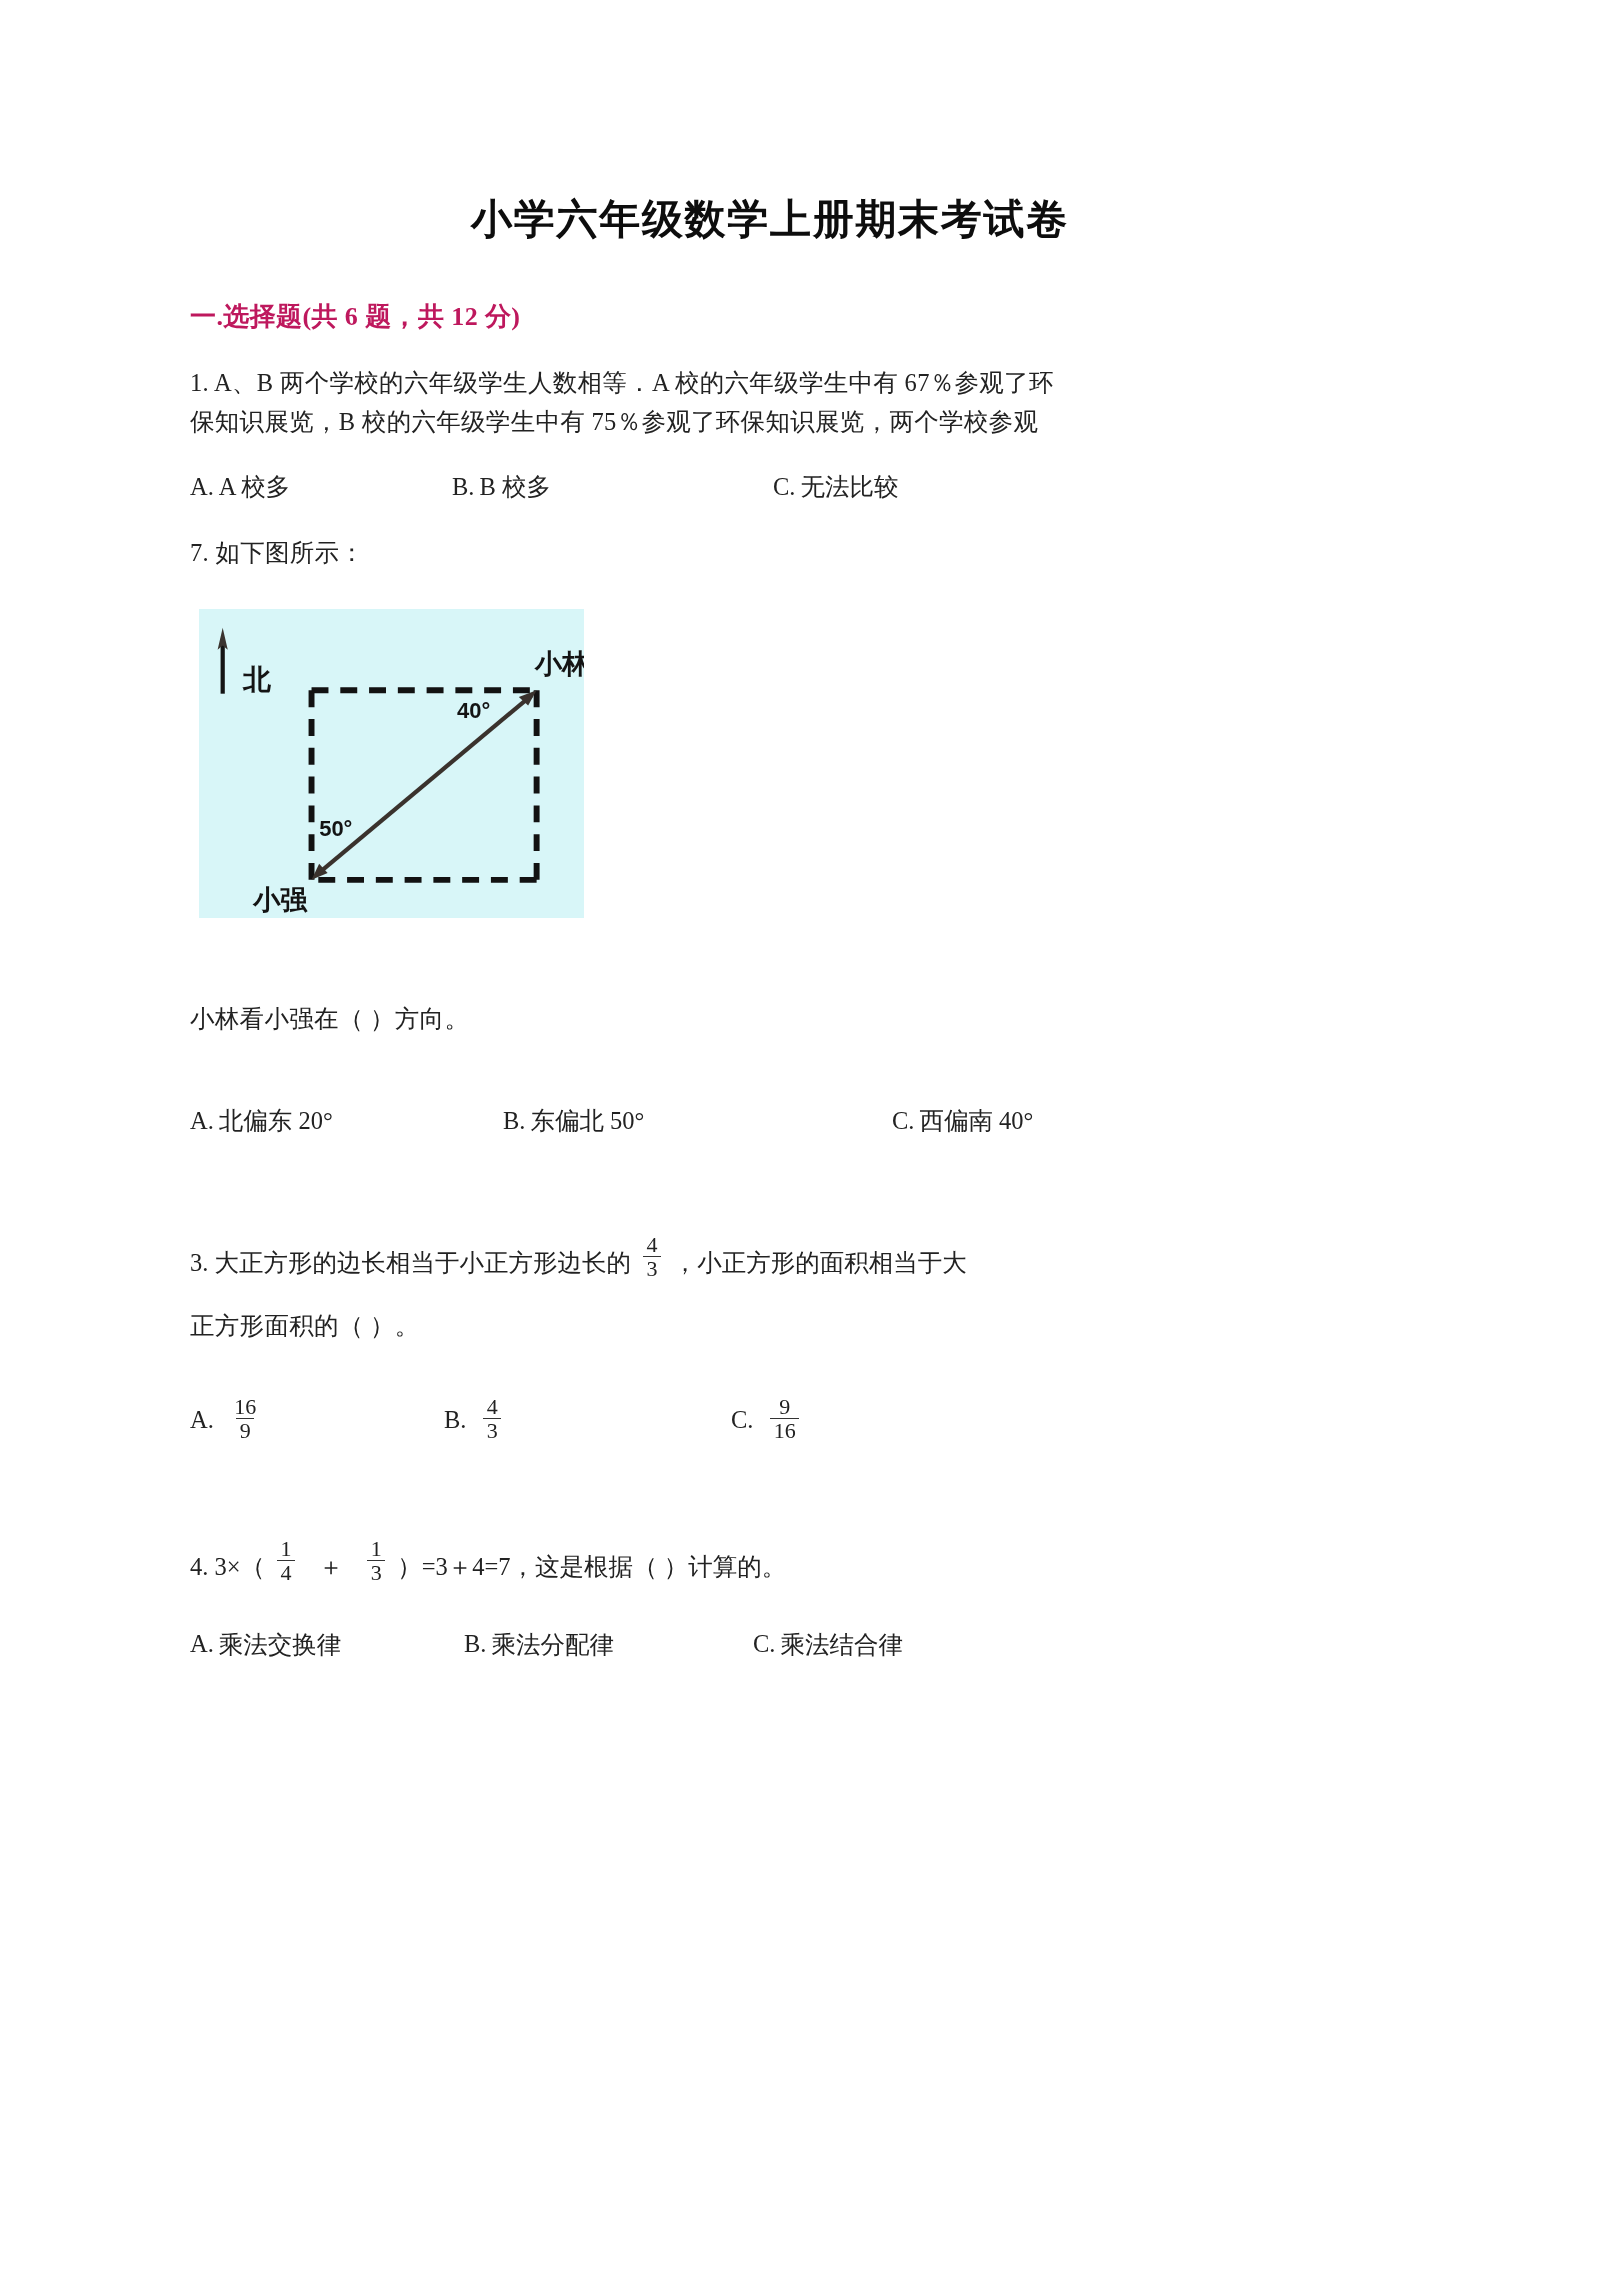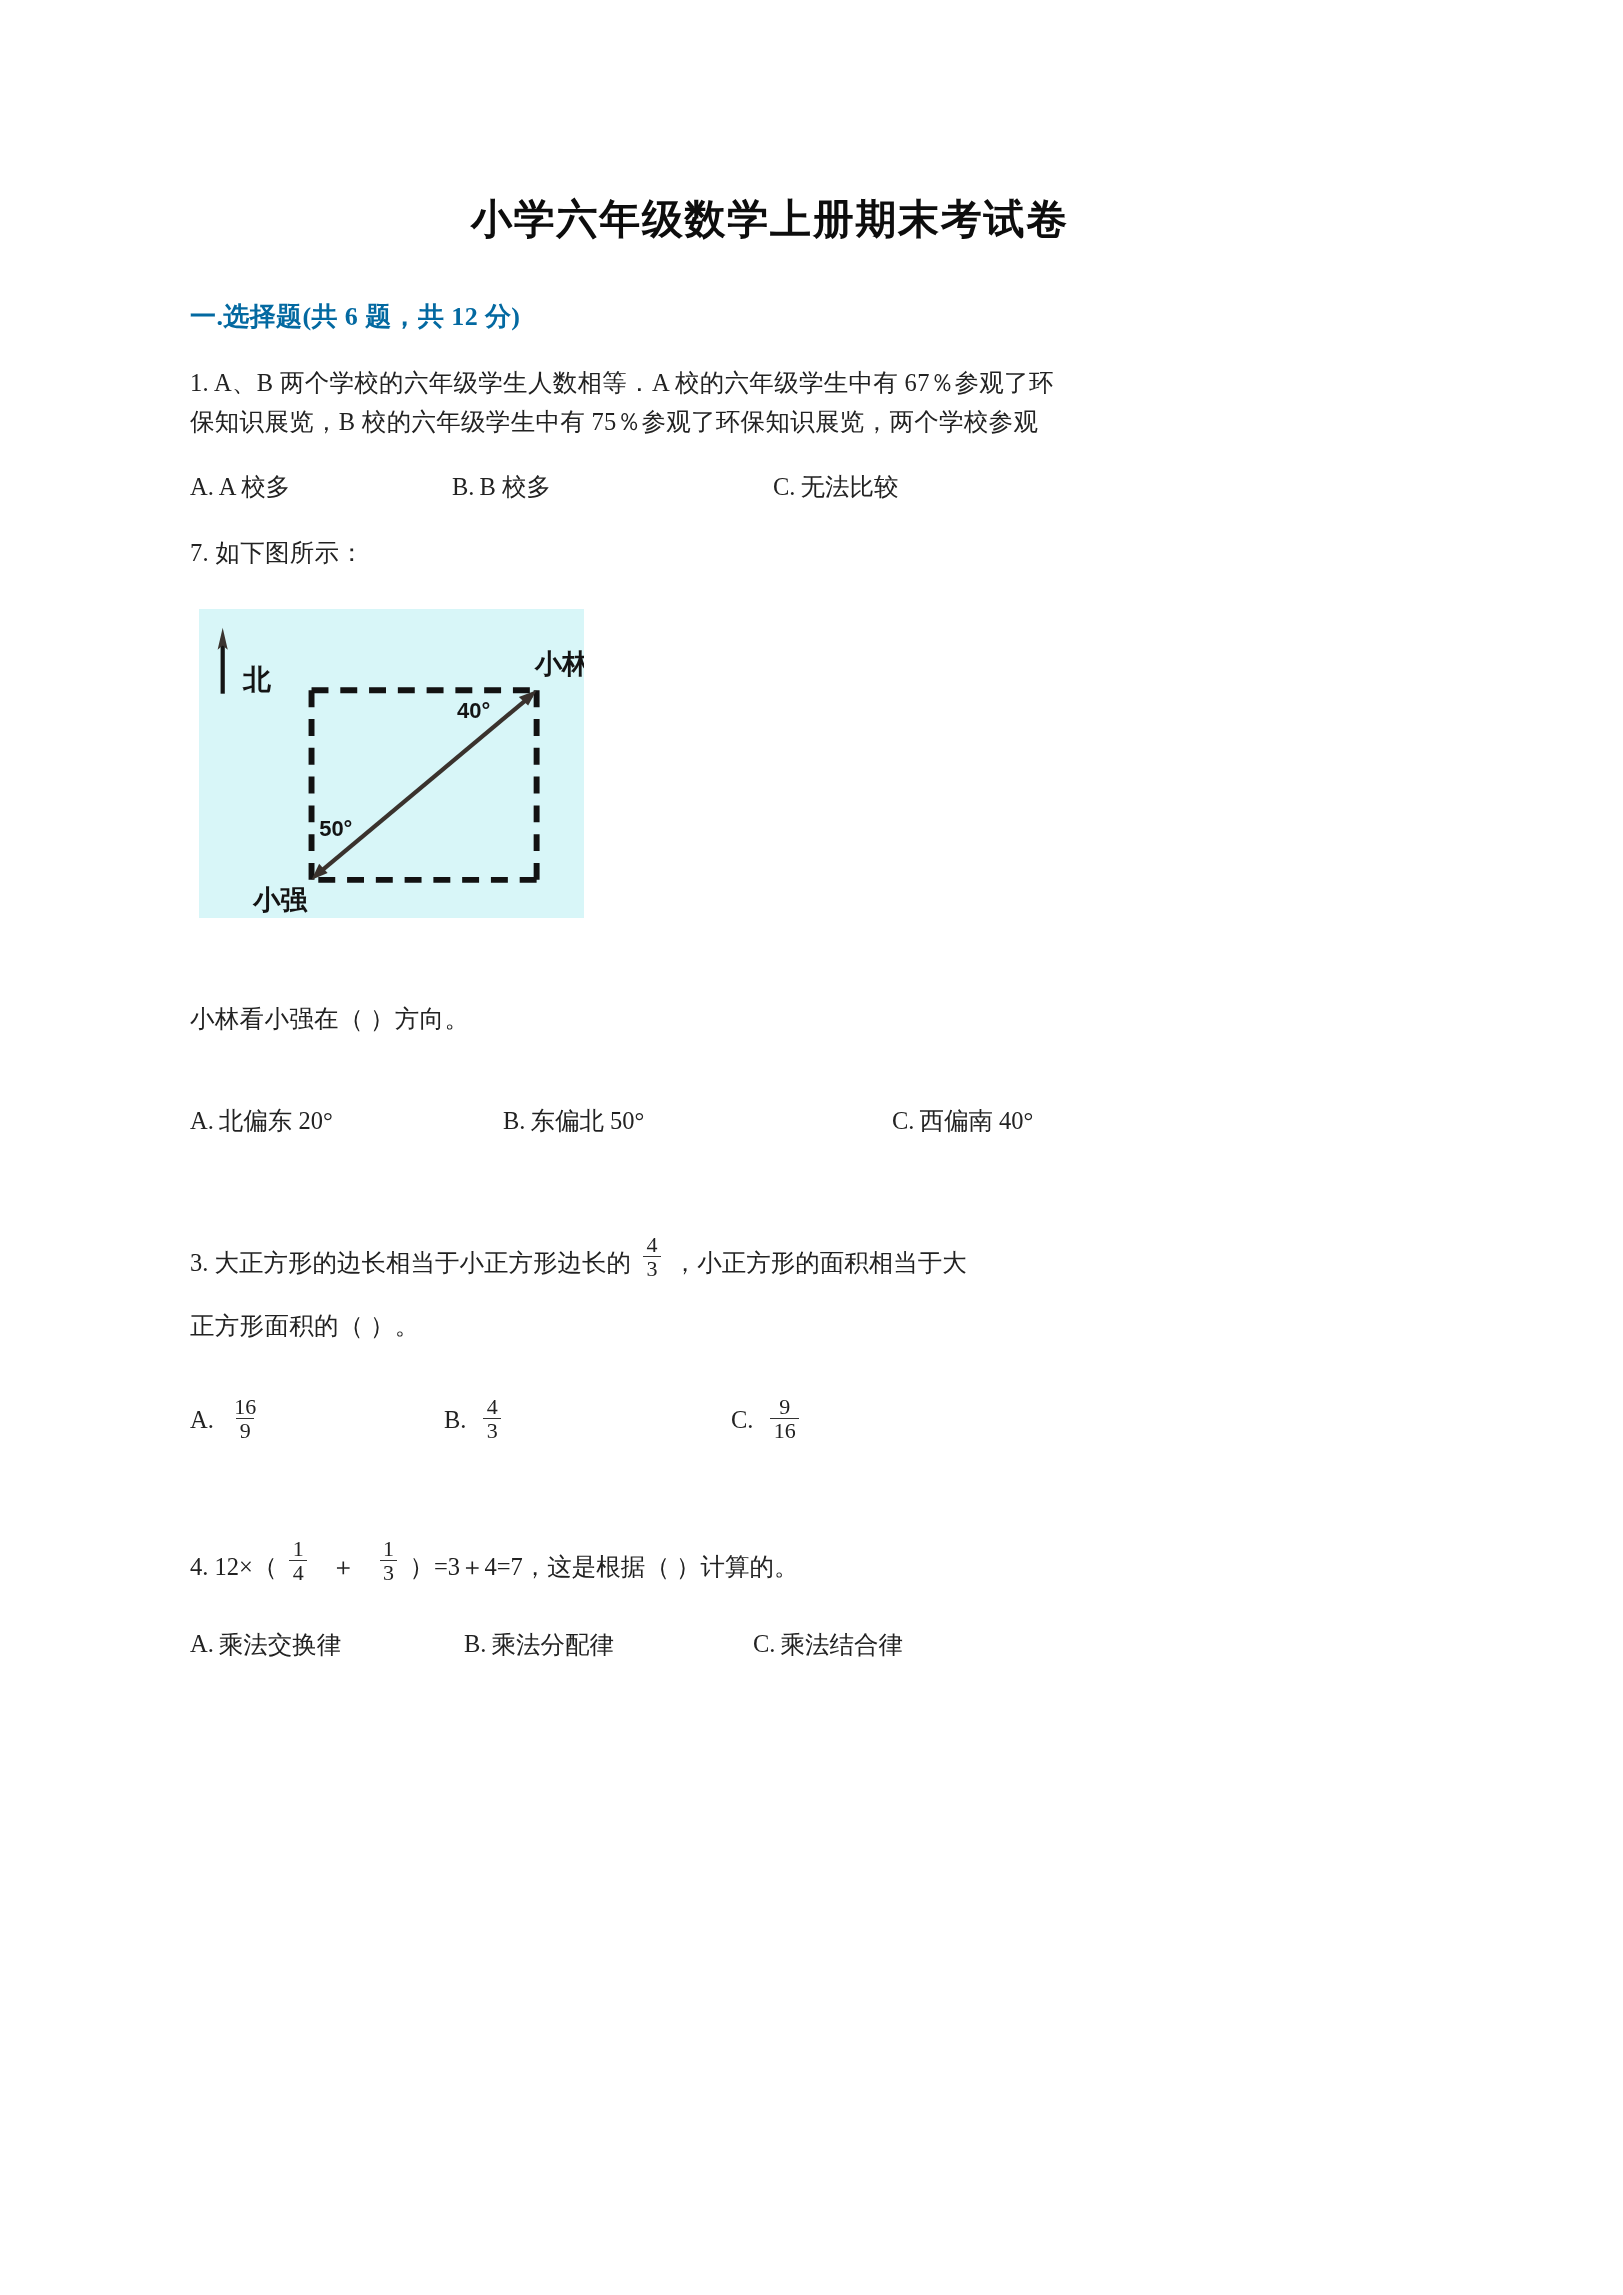--- a/index.html
+++ b/index.html
@@ -33,21 +33,21 @@
   }
   .content {
     margin: 0 auto;
     width: 1184px;
     padding-left: 12px;
   }
   .section-head {
     font-size: 26px;
     font-weight: bold;
     margin-top: 52px;
-    color: #0369a1;
+    color: #be185d;
     letter-spacing: 0.4px;
   }
   .q-block { margin-top: 0; }
   .q-text {
     font-size: 24.5px;
     line-height: 39px;
     color: #222;
     letter-spacing: 0.3px;
   }
 
@@ -228,21 +228,21 @@
             <span class="num">9</span>
             <span class="den">16</span>
           </span>
         </div>
       </div>
     </div>
 
     <div class="q-block">
       <div style="height:95px"></div>
       <div class="inline-wrap">
-        <span>4. 12×（</span>
+        <span>4. 3×（</span>
         <span class="frac">
           <span class="num">1</span>
           <span class="den">4</span>
         </span>
         <span style="margin:0 12px;">＋</span>
         <span class="frac">
           <span class="num">1</span>
           <span class="den">3</span>
         </span>
         <span>）=3＋4=7，这是根据（        ）计算的。</span>

